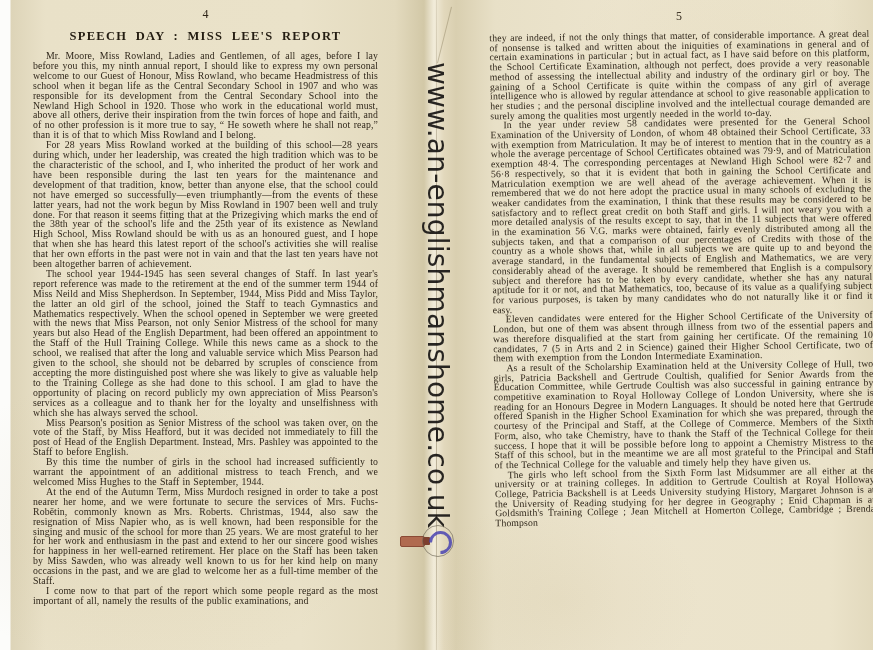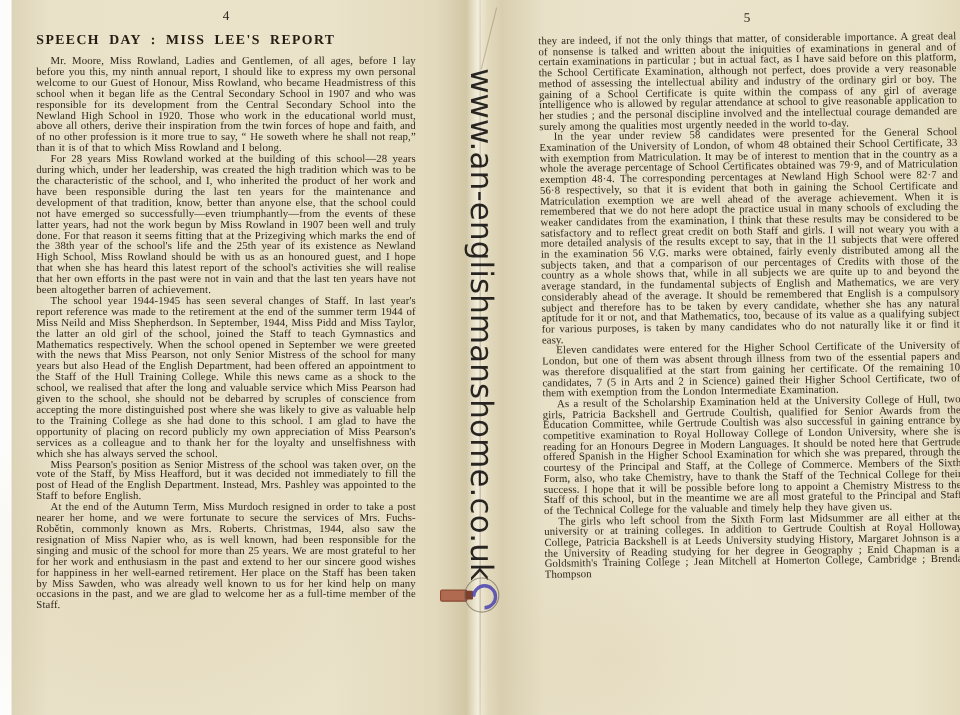--- a/index.html
+++ b/index.html
@@ -31,21 +31,21 @@
     transform:rotate(14deg);
   }
   .page{position:absolute;overflow:hidden;color:#2e2418;}
   .page-left{left:33px;top:8px;width:345px;height:636px;}
   .page-right{left:489px;top:10px;width:380px;height:636px;transform:rotate(-0.7deg);transform-origin:50% 0;}
   .pagenum{
     text-align:center;font-size:12px;line-height:13px;margin:0 0 8px 0;
     color:#2e2418;
   }
   .title{
-    margin:0 0 7px 0;text-align:left;
+    margin:0 0 7px 0;text-align:center;
     font-size:12.5px;line-height:15px;font-weight:bold;
     letter-spacing:1.3px;word-spacing:4px;color:#241d12;
   }
   .body-p{
     margin:0;text-indent:13px;text-align:justify;
     font-size:9.8px;line-height:9.9px;
     letter-spacing:0.1px;word-spacing:0.6px;
     hyphens:auto;-webkit-hyphens:auto;
     color:#30271b;
   }
@@ -88,21 +88,23 @@
   <div class="crease"></div>
   <div class="crease-top"></div>
 
   <div class="page page-left">
     <div class="pagenum">4</div>
     <h1 class="title">SPEECH DAY : MISS LEE'S REPORT</h1>
     <p class="body-p">Mr. Moore, Miss Rowland, Ladies and Gentlemen, of all ages, before I lay before you this, my ninth annual report, I should like to express my own personal welcome to our Guest of Honour, Miss Rowland, who became Headmistress of this school when it began life as the Central Secondary School in 1907 and who was responsible for its development from the Central Secondary School into the Newland High School in 1920.  Those who work in the educational world must, above all others, derive their inspiration from the twin forces of hope and faith, and of no other profession is it more true to say, “ He soweth where he shall not reap,” than it is of that to which Miss Rowland and I belong.</p>
     <p class="body-p">For 28 years Miss Rowland worked at the building of this school—28 years during which, under her leadership, was created the high tradition which was to be the characteristic of the school, and I, who inherited the product of her work and have been responsible during the last ten years for the maintenance and development of that tradition, know, better than anyone else, that the school could not have emerged so successfully—even triumphantly—from the events of these latter years, had not the work begun by Miss Rowland in 1907 been well and truly done.  For that reason it seems fitting that at the Prizegiving which marks the end of the 38th year of the school's life and the 25th year of its existence as Newland High School, Miss Rowland should be with us as an honoured guest, and I hope that when she has heard this latest report of the school's activities she will realise that her own efforts in the past were not in vain and that the last ten years have not been altogether barren of achievement.</p>
     <p class="body-p">The school year 1944-1945 has seen several changes of Staff.  In last year's report reference was made to the retirement at the end of the summer term 1944 of Miss Neild and Miss Shepherdson.  In September, 1944, Miss Pidd and Miss Taylor, the latter an old girl of the school, joined the Staff to teach Gymnastics and Mathematics respectively.  When the school opened in September we were greeted with the news that Miss Pearson, not only Senior Mistress of the school for many years but also Head of the English Department, had been offered an appointment to the Staff of the Hull Training College.  While this news came as a shock to the school, we realised that after the long and valuable service which Miss Pearson had given to the school, she should not be debarred by scruples of conscience from accepting the more distinguished post where she was likely to give as valuable help to the Training College as she had done to this school.  I am glad to have the opportunity of placing on record publicly my own appreciation of Miss Pearson's services as a colleague and to thank her for the loyalty and unselfishness with which she has always served the school.</p>
     <p class="body-p">Miss Pearson's position as Senior Mistress of the school was taken over, on the vote of the Staff, by Miss Heafford, but it was decided not immediately to fill the post of Head of the English Department.   Instead, Mrs. Pashley was appointed to the Staff to before English.</p>
+    <p class="body-p">By this time the number of girls in the school had increased sufficiently to warrant the appointment of an additional mistress to teach French, and we welcomed Miss Hughes to the Staff in September, 1944.</p>
     <p class="body-p">At the end of the Autumn Term, Miss Murdoch resigned in order to take a post nearer her home, and we were fortunate to secure the services of Mrs. Fuchs-Robětin, commonly known as Mrs. Roberts.  Christmas, 1944, also saw the resignation of Miss Napier who, as is well known, had been responsible for the singing and music of the school for more than 25 years.  We are most grateful to her for her work and enthusiasm in the past and extend to her our sincere good wishes for happiness in her well-earned retirement. Her place on the Staff has been taken by Miss Sawden, who was already well known to us for her kind help on many occasions in the past, and we are glad to welcome her as a full-time member of the Staff.</p>
+    <p class="body-p">I come now to that part of the report which some people regard as the most important of all, namely the results of the public examinations, and</p>
   </div>
 
   <div class="page page-right">
     <div class="pagenum">5</div>
     <p class="body-p no-indent">they are indeed, if not the only things that matter, of considerable importance.   A great deal of nonsense is talked and written about the iniquities of examinations in general and of certain examinations in particular ;  but in actual fact, as I have said before on this platform, the School Certificate Examination, although not perfect, does provide a very reasonable method of assessing the intellectual ability and industry of the ordinary girl or boy.  The gaining of a School Certificate is quite within the compass of any girl of average intelligence who is allowed by regular attendance at school to give reasonable application to her studies ;  and the personal discipline involved and the intellectual courage demanded are surely among the qualities most urgently needed in the world to-day.</p>
     <p class="body-p">In the year under review 58 candidates were presented for the General School Examination of the University of London, of whom 48 obtained their School Certificate, 33 with exemption from Matriculation.  It may be of interest to mention that in the country as a whole the average percentage of School Certificates obtained was 79·9, and of Matriculation exemption 48·4.  The corresponding percentages at Newland High School were 82·7 and 56·8 respectively, so that it is evident that both in gaining the School Certificate and Matriculation exemption we are well ahead of the average achievement.  When it is remembered that we do not here adopt the practice usual in many schools of excluding the weaker candidates from the examination, I think that these results may be considered to be satisfactory and to reflect great credit on both Staff and girls.  I will not weary you with a more detailed analysis of the results except to say, that in the 11 subjects that were offered in the examination 56 V.G. marks were obtained, fairly evenly distributed among all the subjects taken, and that a comparison of our percentages of Credits with those of the country as a whole shows that, while in all subjects we are quite up to and beyond the average standard, in the fundamental subjects of English and Mathematics, we are very considerably ahead of the average.  It should be remembered that English is a compulsory subject and therefore has to be taken by every candidate, whether she has any natural aptitude for it or not, and that Mathematics, too, because of its value as a qualifying subject for various purposes, is taken by many candidates who do not naturally like it or find it easy.</p>
     <p class="body-p">Eleven candidates were entered for the Higher School Certificate of the University of London, but one of them was absent through illness from two of the essential papers and was therefore disqualified at the start from gaining her certificate.  Of the remaining 10 candidates, 7 (5 in Arts and 2 in Science) gained their Higher School Certificate, two of them with exemption from the London Intermediate Examination.</p>
     <p class="body-p">As a result of the Scholarship Examination held at the University College of Hull, two girls, Patricia Backshell and Gertrude Coultish, qualified for Senior Awards from the Education Committee, while Gertrude Coultish was also successful in gaining entrance by competitive examination to Royal Holloway College of London University, where she is reading for an Honours Degree in Modern Languages.  It should be noted here that Gertrude offered Spanish in the Higher School Examination for which she was prepared, through the courtesy of the Principal and Staff, at the College of Commerce.  Members of the Sixth Form, also, who take Chemistry, have to thank the Staff of the Technical College for their success.  I hope that it will be possible before long to appoint a Chemistry Mistress to the Staff of this school, but in the meantime we are all most grateful to the Principal and Staff of the Technical College for the valuable and timely help they have given us.</p>
     <p class="body-p">The girls who left school from the Sixth Form last Midsummer are all either at the university or at training colleges.  In addition to Gertrude Coultish at Royal Holloway College, Patricia Backshell is at Leeds University studying History, Margaret Johnson is at the University of Reading studying for her degree in Geography ;  Enid Chapman is at Goldsmith's Training College ;  Jean Mitchell at Homerton College, Cambridge ;  Brenda Thompson</p>
   </div>

